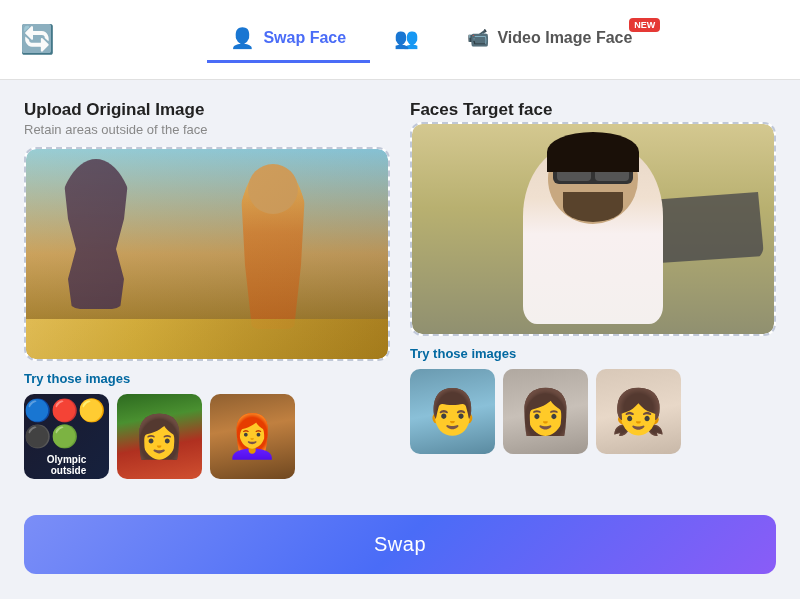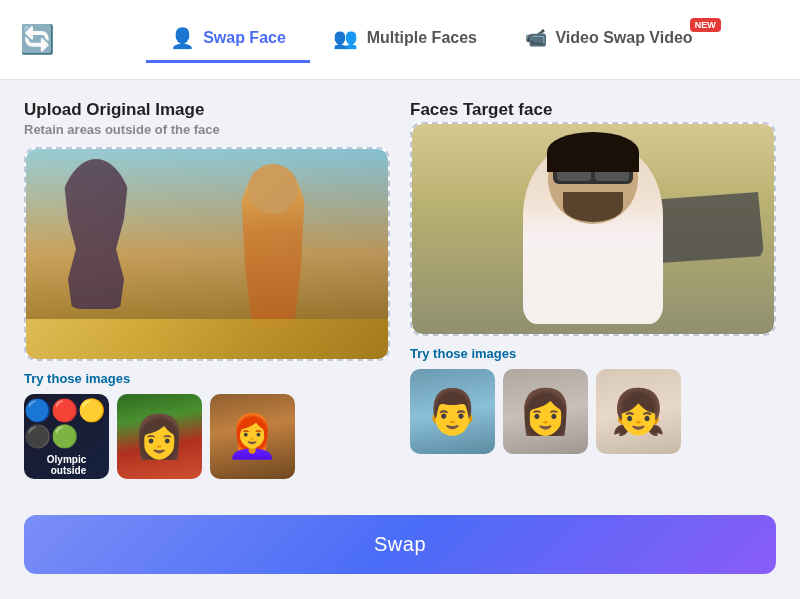--- a/index.html
+++ b/index.html
@@ -91,21 +91,20 @@
     .upload-title {
       font-size: 17px;
       font-weight: bold;
       color: #222;
       margin-bottom: 2px;
     }
     .upload-subtitle {
       font-size: 13px;
       color: #888;
       margin-bottom: 10px;
-      font-weight: bold;
     }
 
     .upload-box {
       border: 2px dashed #c0c8d8;
       border-radius: 12px;
       background: #fff;
       min-height: 200px;
       display: flex;
       align-items: center;
       justify-content: center;
@@ -194,26 +193,25 @@
   </div>
   <div class="nav-tabs">
 
     <div class="nav-tab active">
       <span style="font-size:20px;">👤</span>
       <span>Swap Face</span>
     </div>
 
     <div class="nav-tab">
       <span style="font-size:20px;">👥</span>
-      <span>Multiple Faces</span>
     </div>
 
     <div class="nav-tab" style="position:relative; padding-right:32px;">
       <span style="font-size:18px;">📹</span>
-      <span>Video Swap Video</span>
+      <span>Video Image Face</span>
       <span class="new-badge">NEW</span>
     </div>
 
   </div>
 </div>
 
 <div class="main-content">
   <div class="two-col">
 
     <div class="upload-section">

